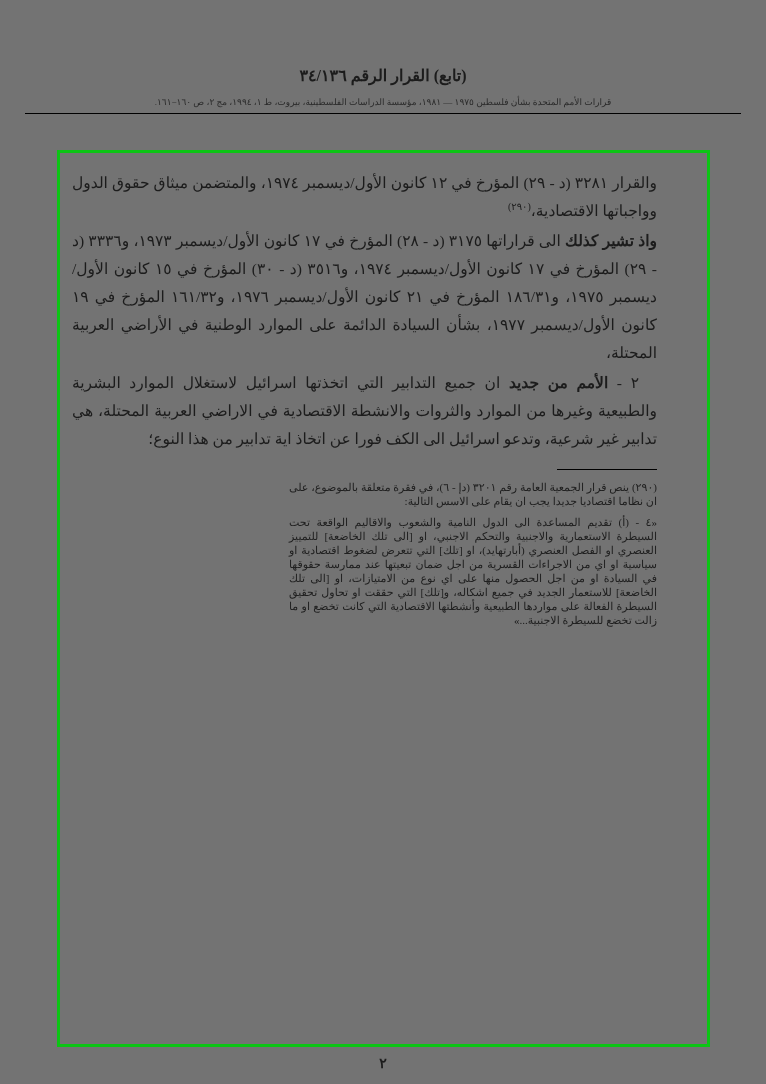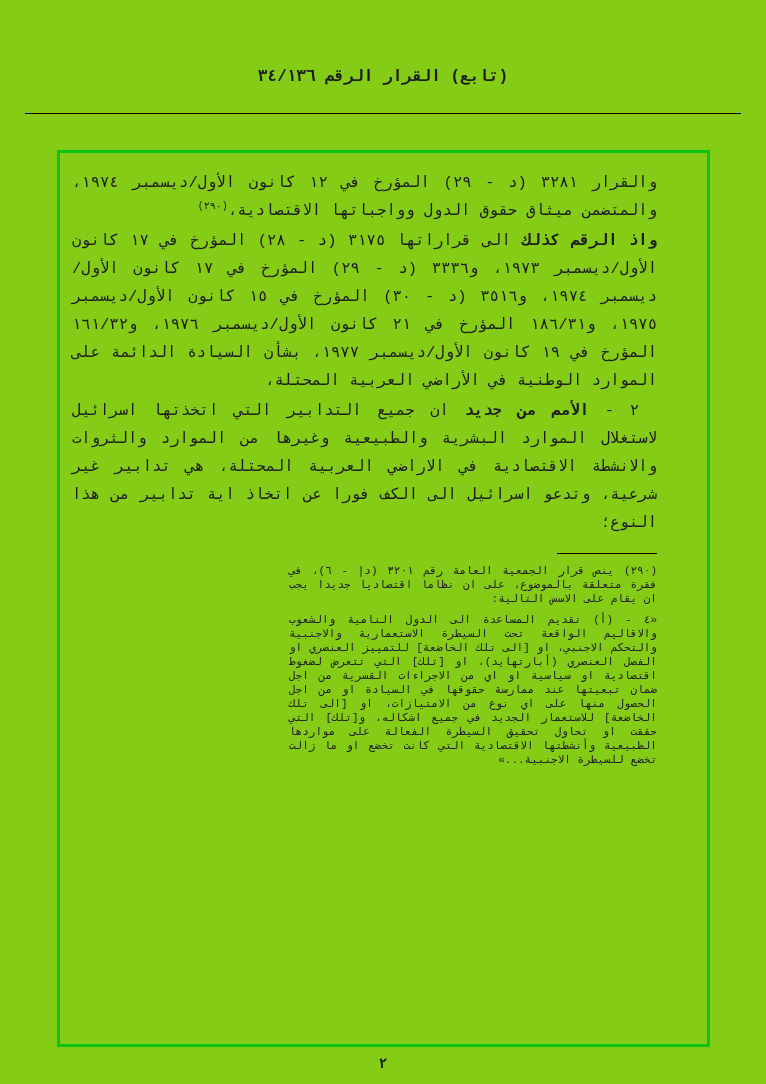--- a/index.html
+++ b/index.html
@@ -2,22 +2,22 @@
 <html lang="ar" style="--green: #0cc415;"><head>
 <meta charset="utf-8">
 <style>
   :root { --green: #0cc415; --ink: #1c1c1c; }
   * { box-sizing: border-box; }
   html, body { margin: 0; padding: 0; background: #ffffff; }
   .page {
     position: relative;
     width: 766px;
     height: 1084px;
-    background: #84cc16;
-    font-family: Liberation Mono, monospace;
+    background: #737373;
+    font-family: Liberation Serif, serif;
     color: var(--ink);
     overflow: hidden;
   }
   
   .hdr-title {
     position: absolute;
     top: 66px; left: 0; right: 0;
     text-align: center;
     direction: rtl;
     font-weight: bold;
@@ -86,28 +86,29 @@
     font-weight: bold;
     font-size: 14px;
   }
 </style>
 </head>
 <body>
 
 <div class="page">
 
   <div class="hdr-title">(تابع) القرار الرقم ٣٤/١٣٦</div>
+  <div class="hdr-source">قرارات الأمم المتحدة بشأن فلسطين ١٩٧٥ — ١٩٨١، مؤسسة الدراسات الفلسطينية، بيروت، ط ١، ١٩٩٤، مج ٢، ص ١٦٠−١٦١.</div>
   <div class="hdr-rule"></div>
 
   <div class="green-box">
 
     <div class="body-text">
       <p><span>والقرار ٣٢٨١ (د - ٢٩) المؤرخ في ١٢ كانون الأول/ديسمبر ١٩٧٤، والمتضمن ميثاق حقوق الدول وواجباتها الاقتصادية،</span><sup class="ref">(٢٩٠)</sup></p>
 
-      <p><b>واذ الرقم كذلك</b><span> الى قراراتها ٣١٧٥ (د - ٢٨) المؤرخ في ١٧ كانون الأول/ديسمبر ١٩٧٣، و٣٣٣٦ (د - ٢٩) المؤرخ في ١٧ كانون الأول/ديسمبر ١٩٧٤، و٣٥١٦ (د - ٣٠) المؤرخ في ١٥ كانون الأول/ديسمبر ١٩٧٥، و١٨٦/٣١ المؤرخ في ٢١ كانون الأول/ديسمبر ١٩٧٦، و١٦١/٣٢ المؤرخ في ١٩ كانون الأول/ديسمبر ١٩٧٧، بشأن السيادة الدائمة على الموارد الوطنية في الأراضي العربية المحتلة،</span></p>
+      <p><b>واذ تشير كذلك</b><span> الى قراراتها ٣١٧٥ (د - ٢٨) المؤرخ في ١٧ كانون الأول/ديسمبر ١٩٧٣، و٣٣٣٦ (د - ٢٩) المؤرخ في ١٧ كانون الأول/ديسمبر ١٩٧٤، و٣٥١٦ (د - ٣٠) المؤرخ في ١٥ كانون الأول/ديسمبر ١٩٧٥، و١٨٦/٣١ المؤرخ في ٢١ كانون الأول/ديسمبر ١٩٧٦، و١٦١/٣٢ المؤرخ في ١٩ كانون الأول/ديسمبر ١٩٧٧، بشأن السيادة الدائمة على الموارد الوطنية في الأراضي العربية المحتلة،</span></p>
 
 
       <p class="indent"><span>٢ - </span><b>الأمم من جديد</b><span> ان جميع التدابير التي اتخذتها اسرائيل لاستغلال الموارد البشرية والطبيعية وغيرها من الموارد والثروات والانشطة الاقتصادية في الاراضي العربية المحتلة، هي تدابير غير شرعية، وتدعو اسرائيل الى الكف فورا عن اتخاذ اية تدابير من هذا النوع؛</span></p>
     </div>
 
     <div class="footnote">
       <hr class="foot-rule">
       <p>(٢٩٠) ينص قرار الجمعية العامة رقم ٣٢٠١ (دإ - ٦)، في فقرة متعلقة بالموضوع، على ان نظاما اقتصاديا جديدا يجب ان يقام على الاسس التالية:</p>
       <p>«٤ - (أ) تقديم المساعدة الى الدول النامية والشعوب والاقاليم الواقعة تحت السيطرة الاستعمارية والاجنبية والتحكم الاجنبي، او [الى تلك الخاضعة] للتمييز العنصري او الفصل العنصري (أبارتهايد)، او [تلك] التي تتعرض لضغوط اقتصادية او سياسية او اي من الاجراءات القسرية من اجل ضمان تبعيتها عند ممارسة حقوقها في السيادة او من اجل الحصول منها على اي نوع من الامتيازات، او [الى تلك الخاضعة] للاستعمار الجديد في جميع اشكاله، و[تلك] التي حققت او تحاول تحقيق السيطرة الفعالة على مواردها الطبيعية وأنشطتها الاقتصادية التي كانت تخضع او ما زالت تخضع للسيطرة الاجنبية...»</p>
     </div>

